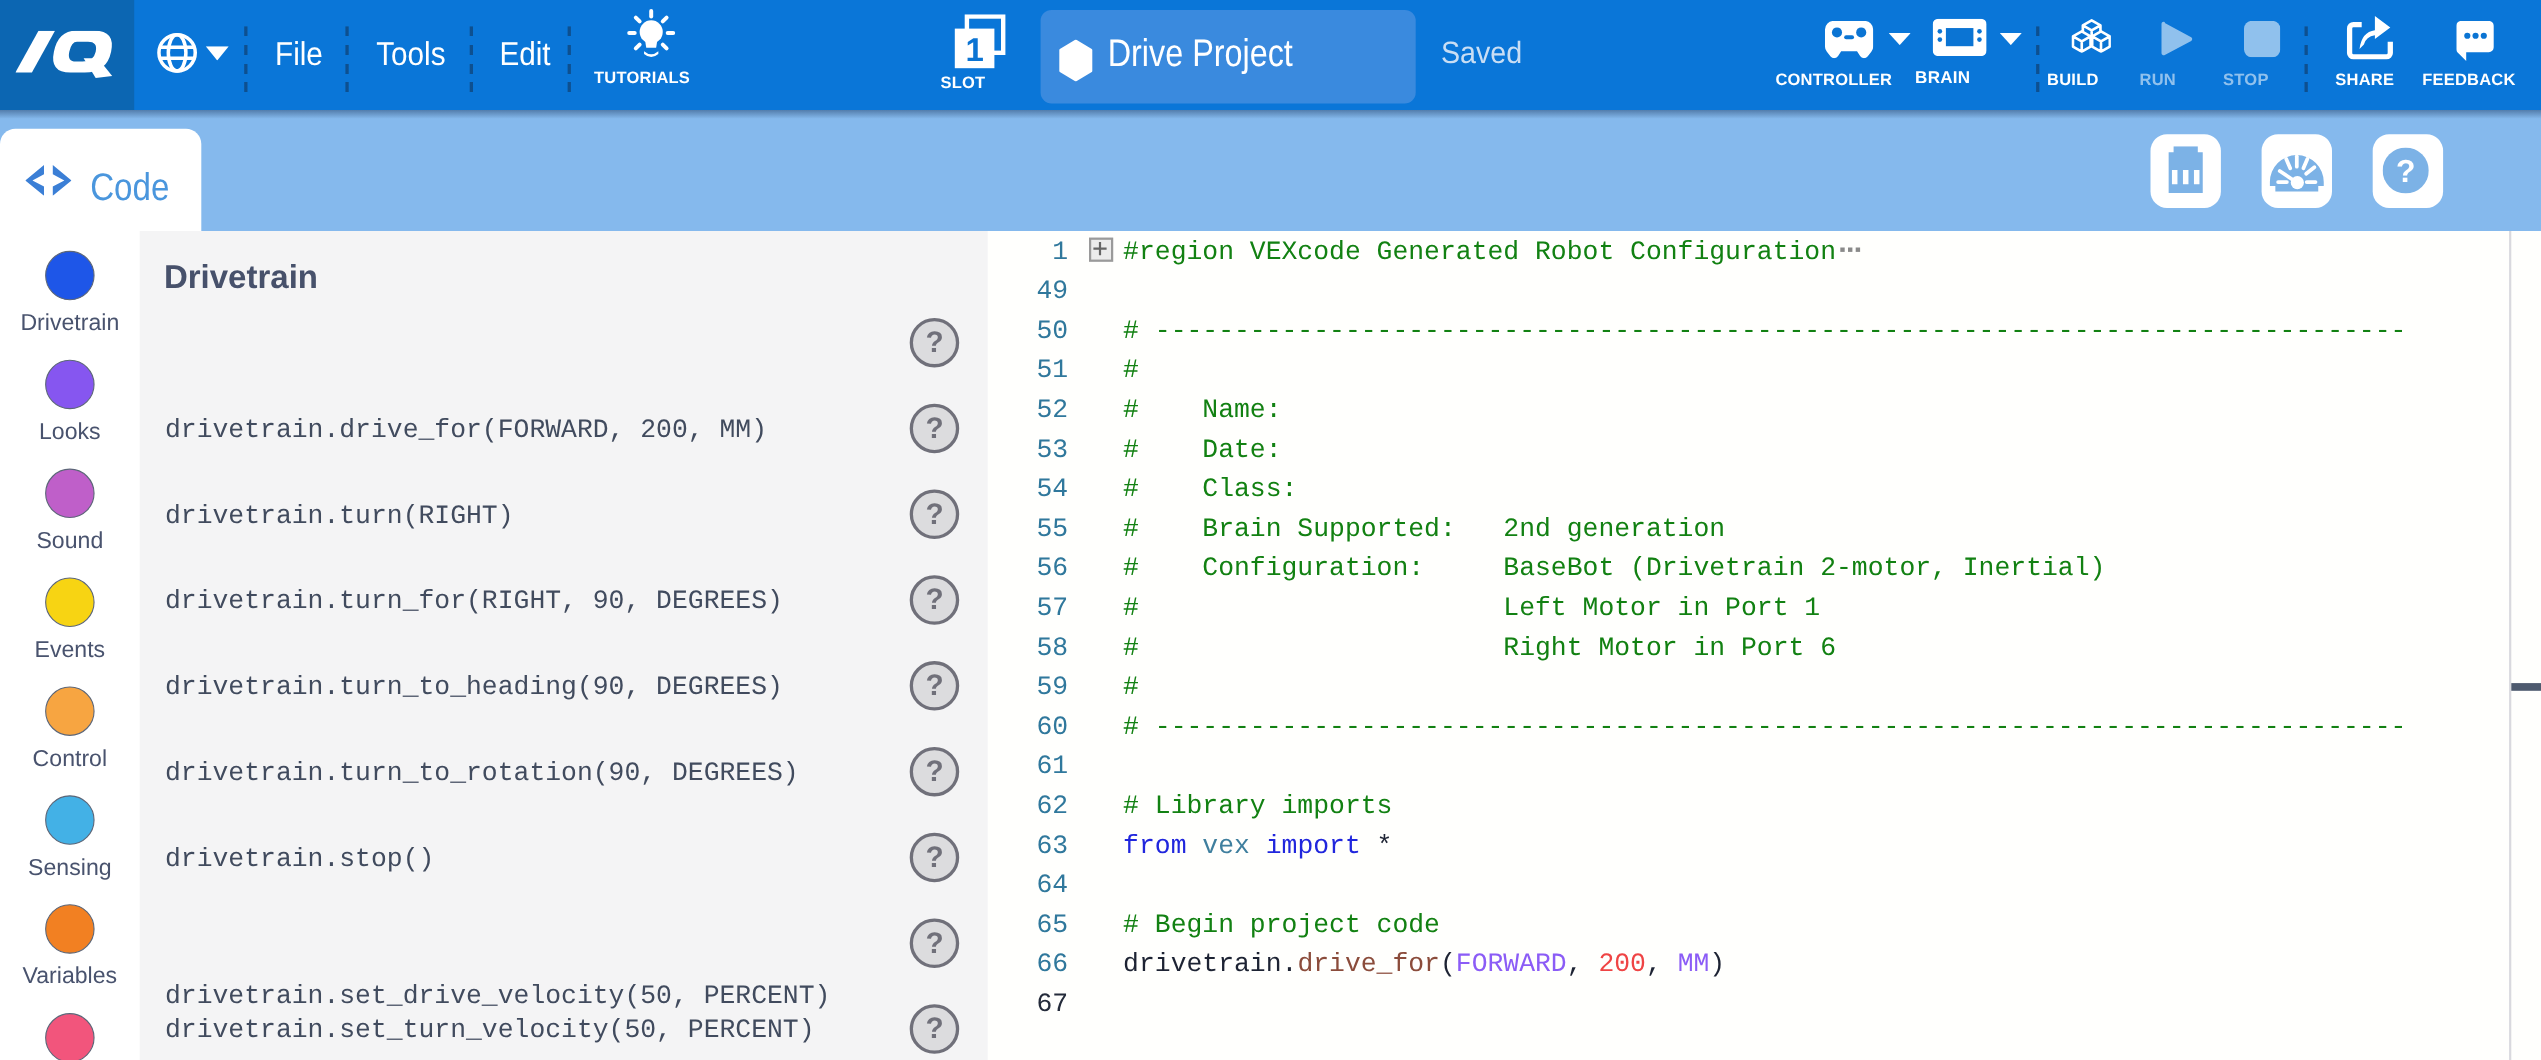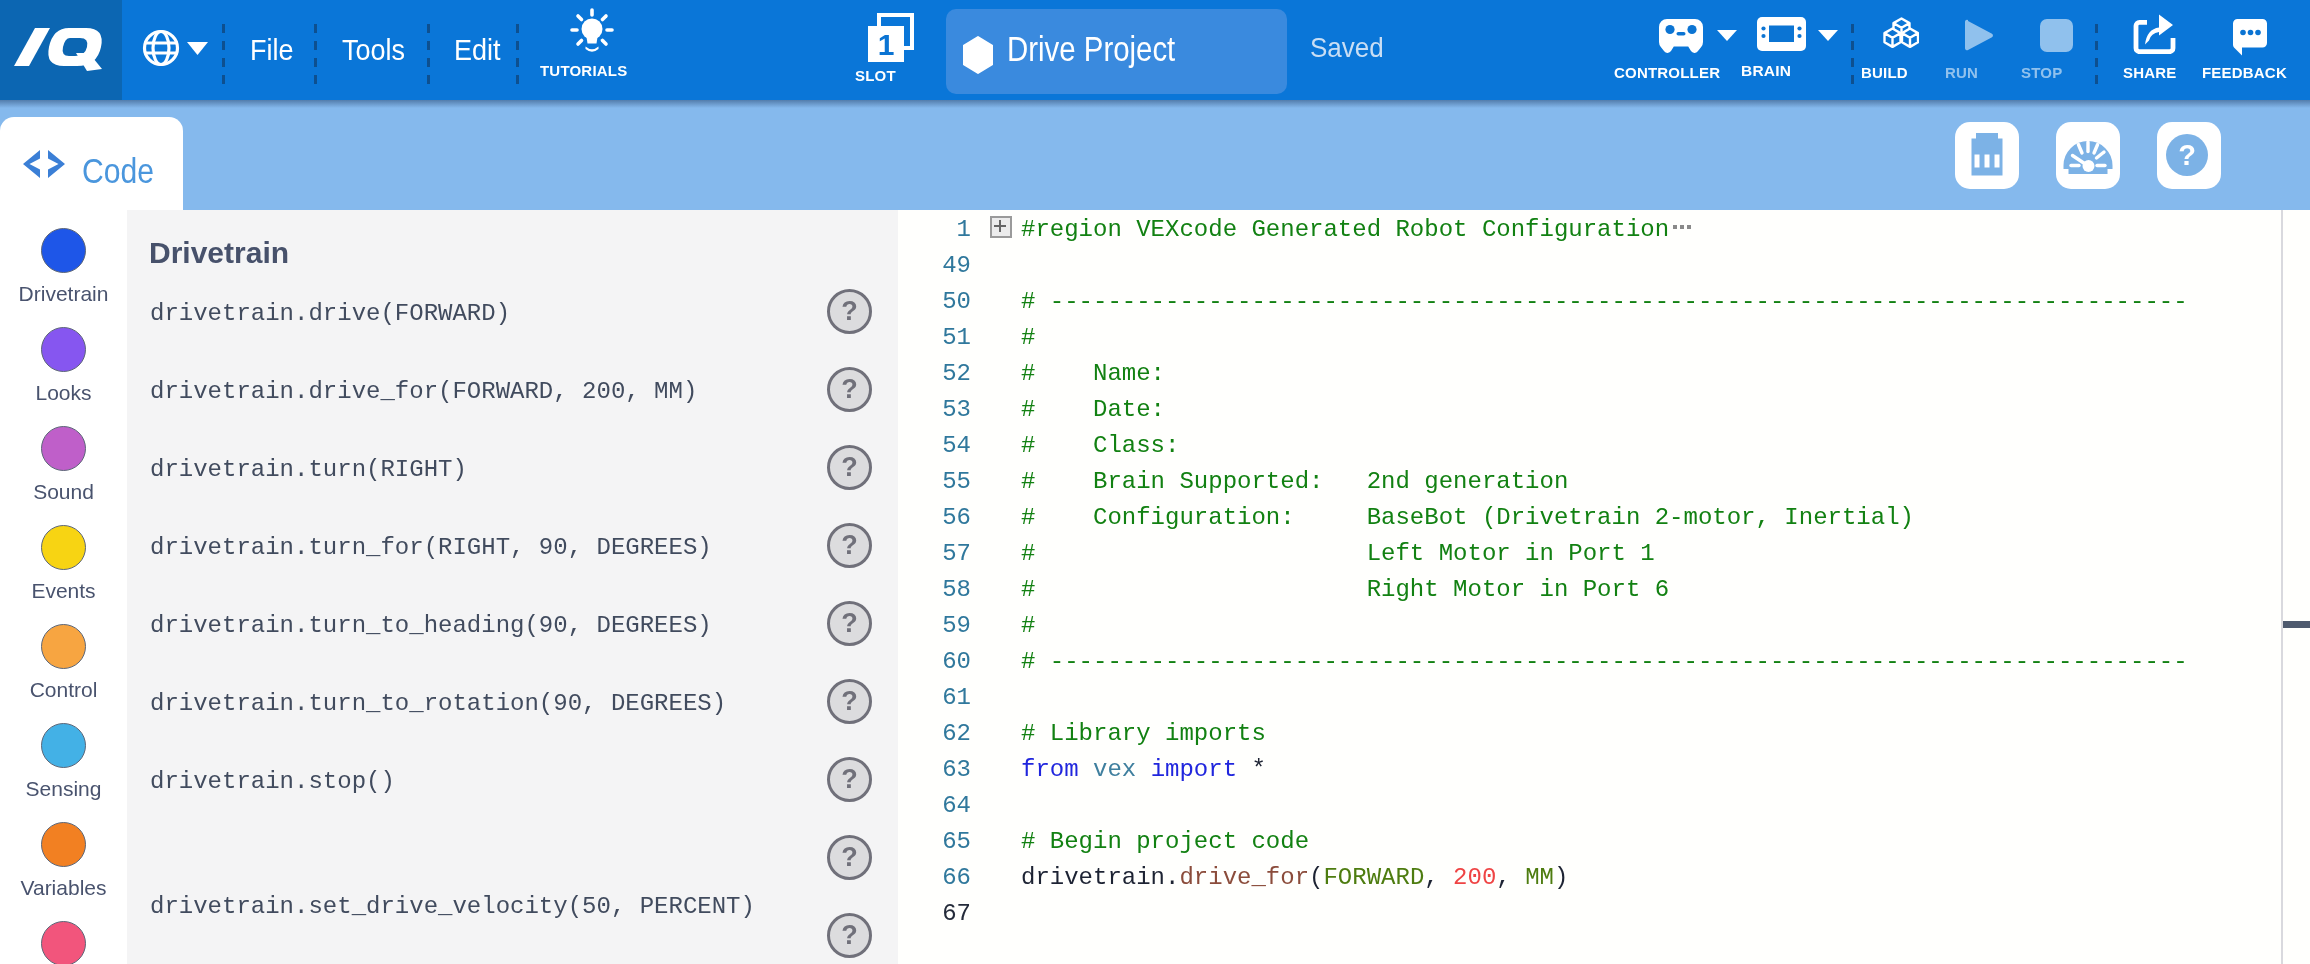--- a/index.html
+++ b/index.html
@@ -33,21 +33,21 @@
   .qc{position:absolute;left:700px;width:39px;height:39px;border-radius:50%;background:#dcdcde;border:3px solid #70707a;color:#70707a;font-size:27px;font-weight:bold;text-align:center;line-height:39px;font-family:"Liberation Sans",sans-serif;}
   
   #gutter{position:absolute;left:0px;top:2px;width:73px;font-family:"Liberation Mono",monospace;font-size:24px;line-height:36px;color:#30789c;text-align:right;white-space:pre;}
   #code{position:absolute;left:123px;top:2px;font-family:"Liberation Mono",monospace;font-size:24px;line-height:36px;color:#24292f;white-space:pre;}
   pre{margin:0;}
   .cg{color:#128112;}   
   .ck{color:#2026dd;}   
   .cv{color:#3f7f9e;}   
   .cd{color:#1d2333;}   
   .cf{color:#8b4c3b;}   
-  .co{color:#4d7c0f;}   
+  .co{color:#8b5cf6;}   
   .cn{color:#ef4444;text-align:center;}   
   #foldbox{position:absolute;left:92px;top:6px;width:22px;height:22px;background:#ececec;border:2px solid #9a9a9a;box-sizing:border-box;}
   #scrollline{position:absolute;left:2281px;top:210px;width:2px;height:754px;background:#d9d9de;}
   #scrollmark{position:absolute;left:2283px;top:621px;width:27px;height:7px;background:#4e5a6e;}
 </style>
 </head>
 <body>
 <div id="app">
 
   <div class="abs" id="topbar">
@@ -199,36 +199,36 @@
   </div>
   <div class="sqbtn" style="left:2157px">
     <svg class="abs" style="left:9px;top:12px" width="42" height="42" viewBox="0 0 42 42">
       <circle cx="21" cy="21" r="21" fill="#7cb2e6"></circle>
       <text x="21" y="31" font-size="29" font-weight="bold" fill="#fff" text-anchor="middle" font-family="Liberation Sans">?</text>
     </svg>
   </div>
 
   <div class="abs" id="palette">
     <div class="hdr" style="top:28px">Drivetrain</div>
-  <div class="pitem" style="top: 90px;">drivetrain.drive(FORWARD)</div>
       <div class="qc" style="top: 79px;">?</div>
       <div class="pitem" style="top: 168px;">drivetrain.drive_for(FORWARD, 200, MM)</div>
       <div class="qc" style="top: 157px;">?</div>
       <div class="pitem" style="top: 246px;">drivetrain.turn(RIGHT)</div>
       <div class="qc" style="top: 235px;">?</div>
       <div class="pitem" style="top: 324px;">drivetrain.turn_for(RIGHT, 90, DEGREES)</div>
       <div class="qc" style="top: 313px;">?</div>
       <div class="pitem" style="top: 402px;">drivetrain.turn_to_heading(90, DEGREES)</div>
       <div class="qc" style="top: 391px;">?</div>
       <div class="pitem" style="top: 480px;">drivetrain.turn_to_rotation(90, DEGREES)</div>
       <div class="qc" style="top: 469px;">?</div>
       <div class="pitem" style="top: 558px;">drivetrain.stop()</div>
       <div class="qc" style="top: 547px;">?</div>
       <div class="pitem" style="top: 636px; margin-top: 47px;">drivetrain.set_drive_velocity(50, PERCENT)</div>
       <div class="qc" style="top: 625px;">?</div>
+      <div class="pitem" style="top: 714px;">drivetrain.set_turn_velocity(50, PERCENT)</div>
       <div class="qc" style="top: 703px;">?</div>
     </div>
 
   <div class="abs" id="codearea">
     <pre id="gutter"> 1
 49
 50
 51
 52
 53

